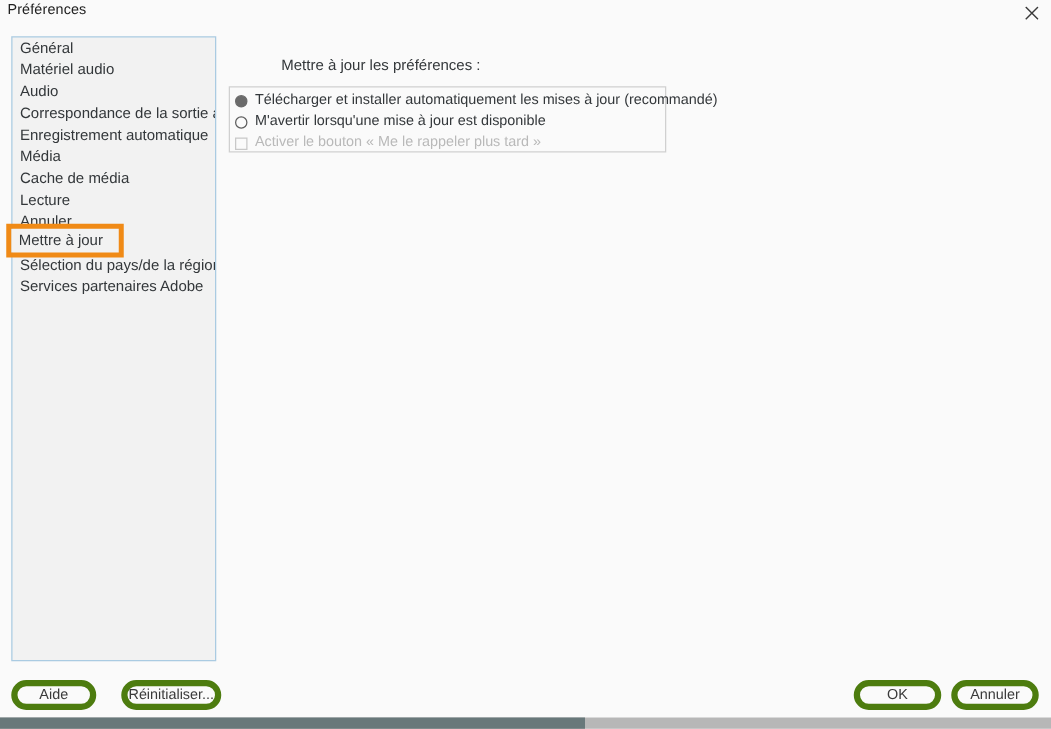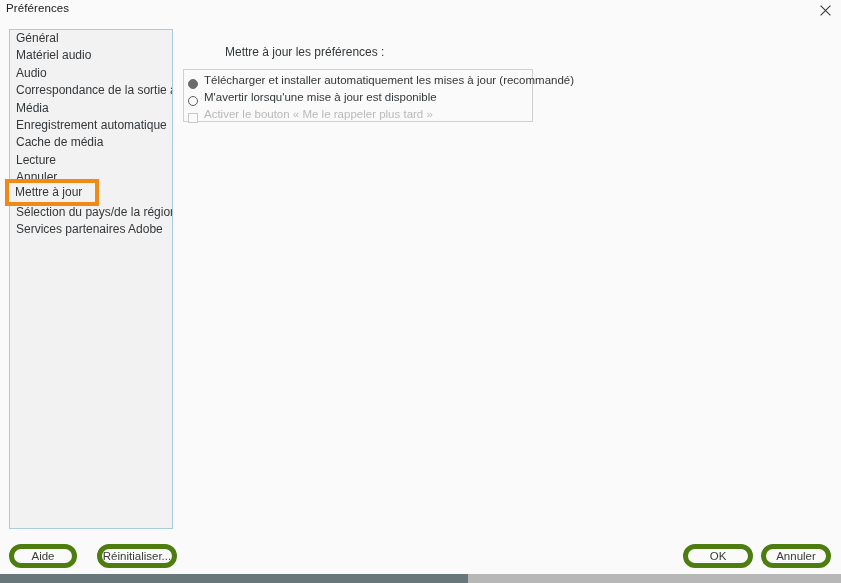--- a/index.html
+++ b/index.html
@@ -133,21 +133,21 @@
     height: 53px;
     border: 1px solid #d0d0d0;
     box-sizing: border-box;
     background: #fafafa;
   }
   .opt-row {
     position: relative;
     height: 17px;
     line-height: 17px;
     display: flex;
-    align-items: flex-end;
+    align-items: center;
     padding-left: 4px;
     white-space: nowrap;
   }
   .opt-row.r1 { margin-top: 2px; }
   .radio-outer {
     width: 10px;
     height: 10px;
     border-radius: 50%;
     border: 1px solid #5d5d5d;
     box-sizing: border-box;
@@ -241,22 +241,22 @@
   </div>
 </div>
 
 <div id="dialog-body">
 
   <div id="sidebar-list">
     <div class="sb-item">Général</div>
     <div class="sb-item">Matériel audio</div>
     <div class="sb-item">Audio</div>
     <div class="sb-item">Correspondance de la sortie audio</div>
+    <div class="sb-item">Enregistrement automatique</div>
     <div class="sb-item">Média</div>
-    <div class="sb-item">Enregistrement automatique</div>
     <div class="sb-item">Cache de média</div>
     <div class="sb-item">Lecture</div>
     <div class="sb-item">Annuler</div>
     <div class="sb-item selected">Mettre à jour</div>
     <div class="sb-item">Sélection du pays/de la région</div>
     <div class="sb-item">Services partenaires Adobe</div>
   </div>
 
   <div id="highlight-inner"></div>
   <div id="highlight-label">Mettre à jour</div>

